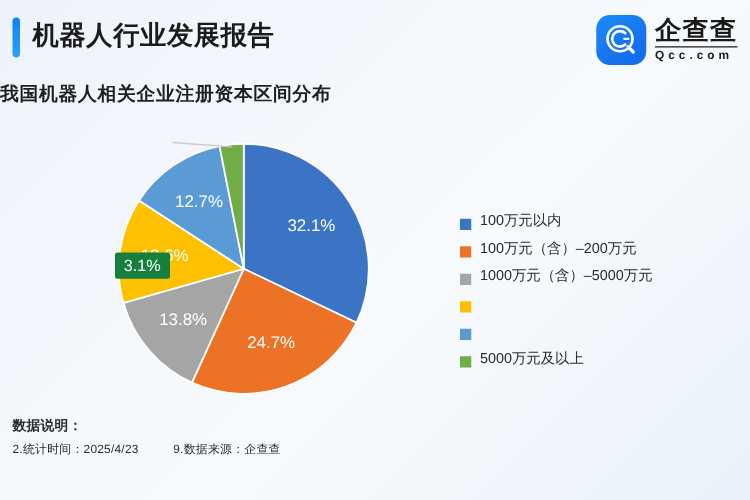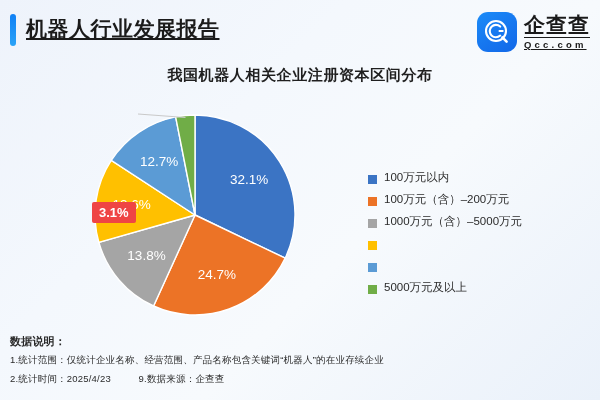--- a/index.html
+++ b/index.html
@@ -31,21 +31,20 @@
   }
   .header-title {
     position: absolute;
     left: 26px; top: 13px;
     font-size: 21px;
     font-weight: bold;
     letter-spacing: 0.5px;
     color: #1b1b1b;
     line-height: 32px;
     white-space: nowrap;
-    text-decoration: underline;
   }
 
   
   .logo {
     position: absolute;
     right: 10px; top: 11px;
     height: 42px;
     display: flex;
     align-items: center;
   }
@@ -75,29 +74,28 @@
   .logo-en {
     font-size: 9.5px;
     font-weight: bold;
     color: #1a1a1a;
     line-height: 12px;
     letter-spacing: 3.2px;
     white-space: nowrap;
     border-top: 1.5px solid #1a1a1a;
     padding-top: 1px;
     margin-top: 1px;
-    text-decoration: underline;
   }
 
   
   .chart-title {
     position: absolute;
     left: 0; top: 66px;
     width: 600px;
-    text-align: center;
+    text-align: left;
     font-size: 15px;
     font-weight: bold;
     color: #1f1f1f;
     letter-spacing: 0.6px;
   }
 
   
   .pie-wrap {
     position: absolute;
     left: 0; top: 96px;
@@ -210,21 +208,21 @@
       </g>
     <g id="pie-labels">
         <text x="249.1" y="84.9" class="slice-label">32.1%</text>
         <text x="216.9" y="179.1" class="slice-label">24.7%</text>
         <text x="146.5" y="160.7" class="slice-label">13.8%</text>
         <text x="131.7" y="109.4" class="slice-label">13.6%</text>
         <text x="159.2" y="66.0" class="slice-label">12.7%</text>
       </g>
     <line id="callout-leader" stroke="#c9c9c9" stroke-width="1.2" x1="185.5" y1="21.5" x2="138" y2="18"></line>
   </svg>
-  <div class="callout-box" style="background: #ef4444; font-weight: bold;">3.1%</div>
+  <div class="callout-box" style="background: #15803d;">3.1%</div>
 </div>
 
 <div class="legend" id="legend">
     <div class="legend-item">
       <span class="legend-swatch" style="background: rgb(59, 116, 196);"></span>
       <span class="legend-label">100万元以内</span>
     </div>
     <div class="legend-item">
       <span class="legend-swatch" style="background: rgb(236, 115, 38);"></span>
       <span class="legend-label">100万元（含）–200万元</span>
@@ -240,19 +238,18 @@
       <span class="legend-swatch" style="background: rgb(91, 155, 213);"></span>
     </div>
     <div class="legend-item">
       <span class="legend-swatch" style="background: rgb(112, 173, 71);"></span>
       <span class="legend-label">5000万元及以上</span>
     </div>
   </div>
 
 <div class="footer">
   <div class="footer-heading">数据说明：</div>
-  <div class="footer-line">1.统计范围：仅统计企业名称、经营范围、产品名称包含关键词“机器人”的在业存续企业</div>
   <div class="footer-line">
     <span>2.统计时间：2025/4/23</span>
     <span class="gap"></span>
     <span>9.数据来源：企查查</span>
   </div>
 </div>
 
 </body></html>

